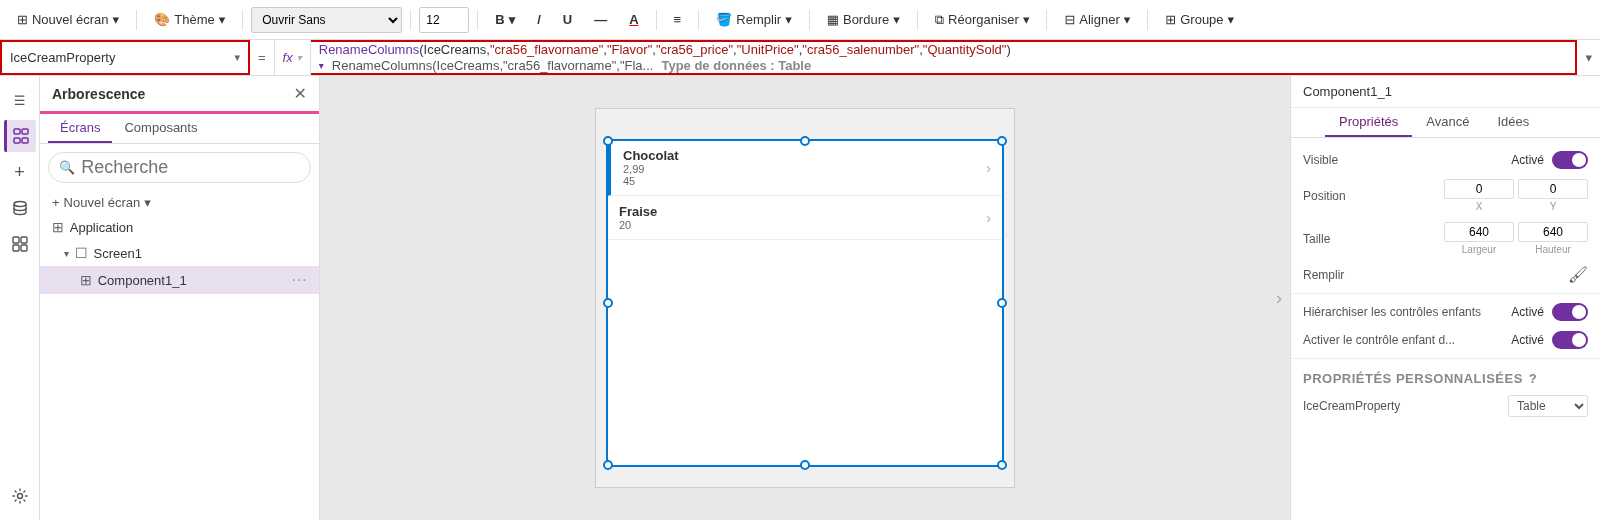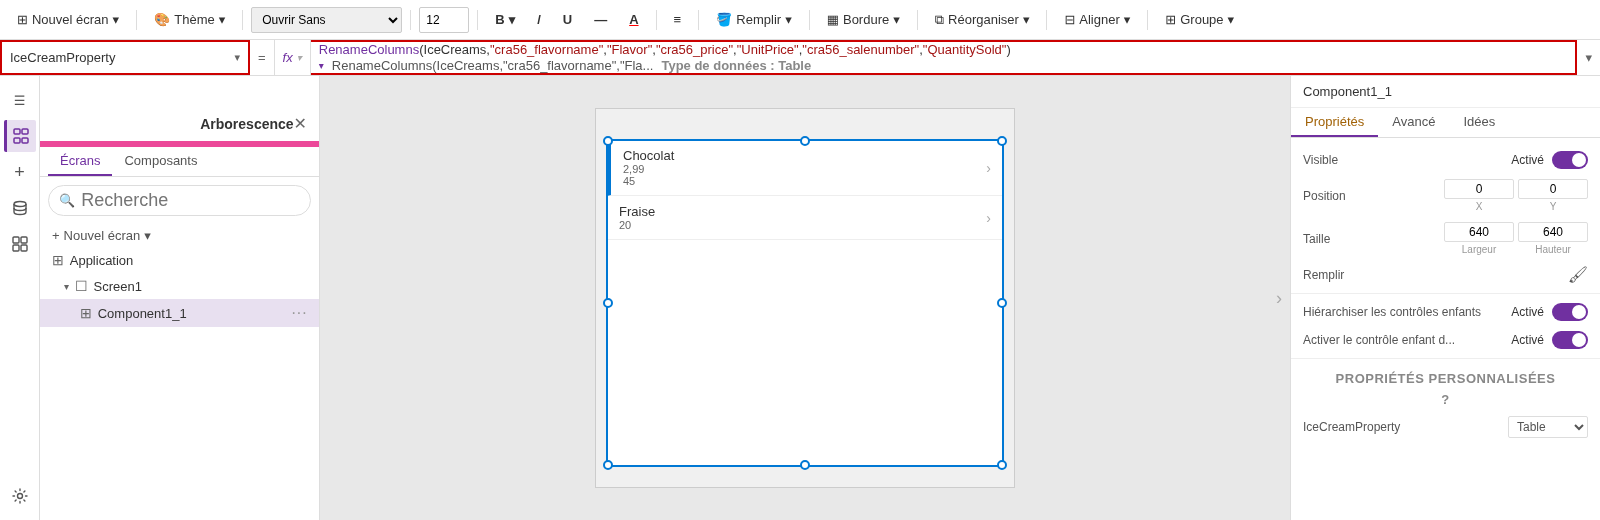--- a/index.html
+++ b/index.html
@@ -106,24 +106,23 @@
     .tree-panel {
       width: 280px;
       background: #fff;
       border-right: 1px solid #ddd;
       display: flex;
       flex-direction: column;
     }
     .tree-header {
       display: flex;
       align-items: center;
-      justify-content: flex-end;
+      justify-content: space-between;
       padding: 8px 12px;
-      border-bottom: 6px solid #ec4899;
-      margin-top: 30px;
+      border-bottom: 3px solid #ec4899;
     }
     .tree-title { font-size: 14px; font-weight: 600; color: #333; }
     .tree-close { cursor: pointer; color: #666; background: none; border: none; font-size: 16px; }
     .tree-tabs {
       display: flex;
       border-bottom: 1px solid #ddd;
       padding: 0 8px;
     }
     .tree-tab {
       padding: 6px 12px;
@@ -213,21 +212,21 @@
     }
     .list-item-row {
       display: flex;
       align-items: center;
       border-bottom: 1px solid #eee;
       padding: 8px 12px;
       background: #fff;
     }
     .list-item-row.first { border-left: 4px solid #0078d4; }
     .list-item-info { flex: 1; }
-    .list-item-title { font-size: 13px; color: #333; font-weight: 400; }
+    .list-item-title { font-size: 13px; color: #333; font-weight: 700; }
     .list-item-sub { font-size: 11px; color: #666; }
     .list-item-chevron { color: #aaa; font-size: 14px; }
 
     
     .props-panel {
       width: 310px;
       background: #fff;
       border-left: 1px solid #ddd;
       display: flex;
       flex-direction: column;
@@ -244,22 +243,23 @@
       border-bottom: 1px solid #ddd;
     }
     .props-tab {
       padding: 6px 14px;
       cursor: pointer;
       color: #555;
       border-bottom: 2px solid transparent;
       font-size: 13px;
     }
     .props-tab.active {
-      color: #a16207;
+      color: #701a75;
       border-bottom: 2px solid #7030a0;
+      margin-left: 34px;
     }
     .props-section { padding: 8px 0; }
     .props-row {
       display: flex;
       align-items: center;
       padding: 5px 12px;
       gap: 8px;
     }
     .props-label { flex: 1; font-size: 12px; color: #555; }
     .props-input {
@@ -293,21 +293,20 @@
     .props-section-title {
       padding: 8px 12px 4px;
       font-size: 10px;
       font-weight: 600;
       color: #888;
       text-transform: uppercase;
       letter-spacing: 0.5px;
       display: flex;
       align-items: center;
       gap: 6px;
-      flex-direction: column;
     }
     .props-custom-row {
       display: flex;
       align-items: center;
       padding: 5px 12px;
       gap: 8px;
     }
     .props-custom-label { flex: 1; font-size: 12px; color: #555; }
     .props-custom-select {
       border: 1px solid #ddd;

